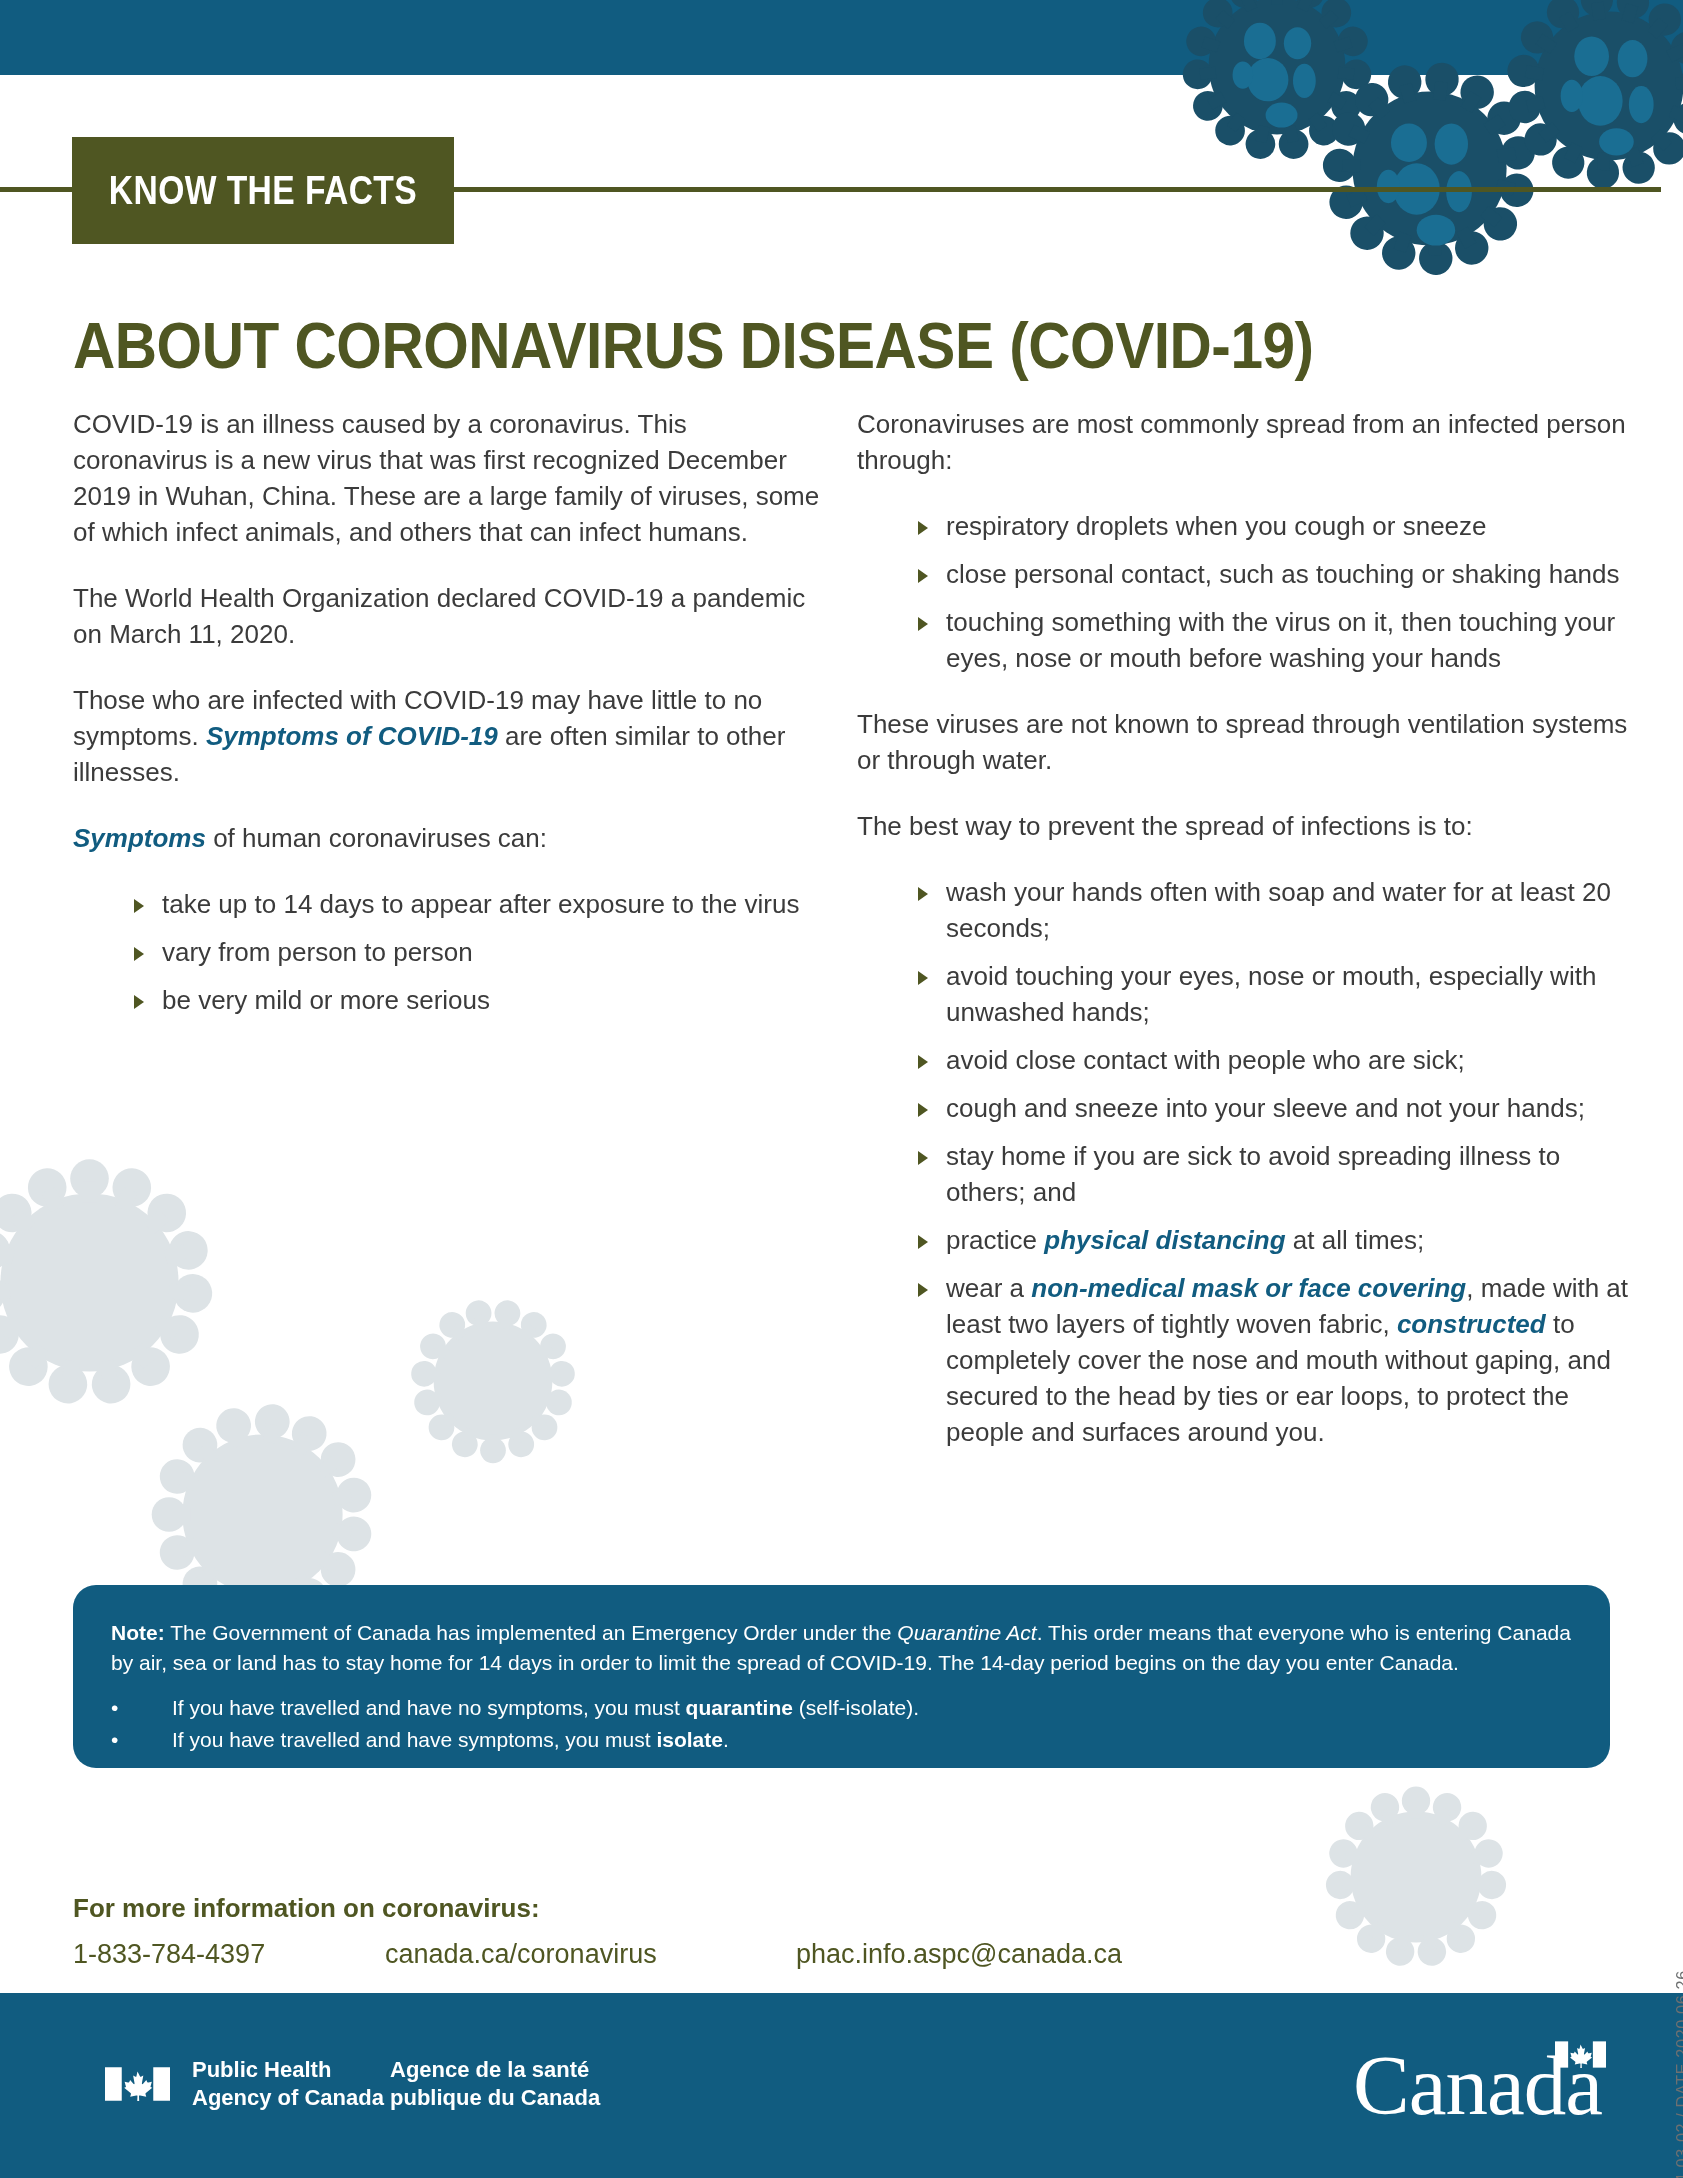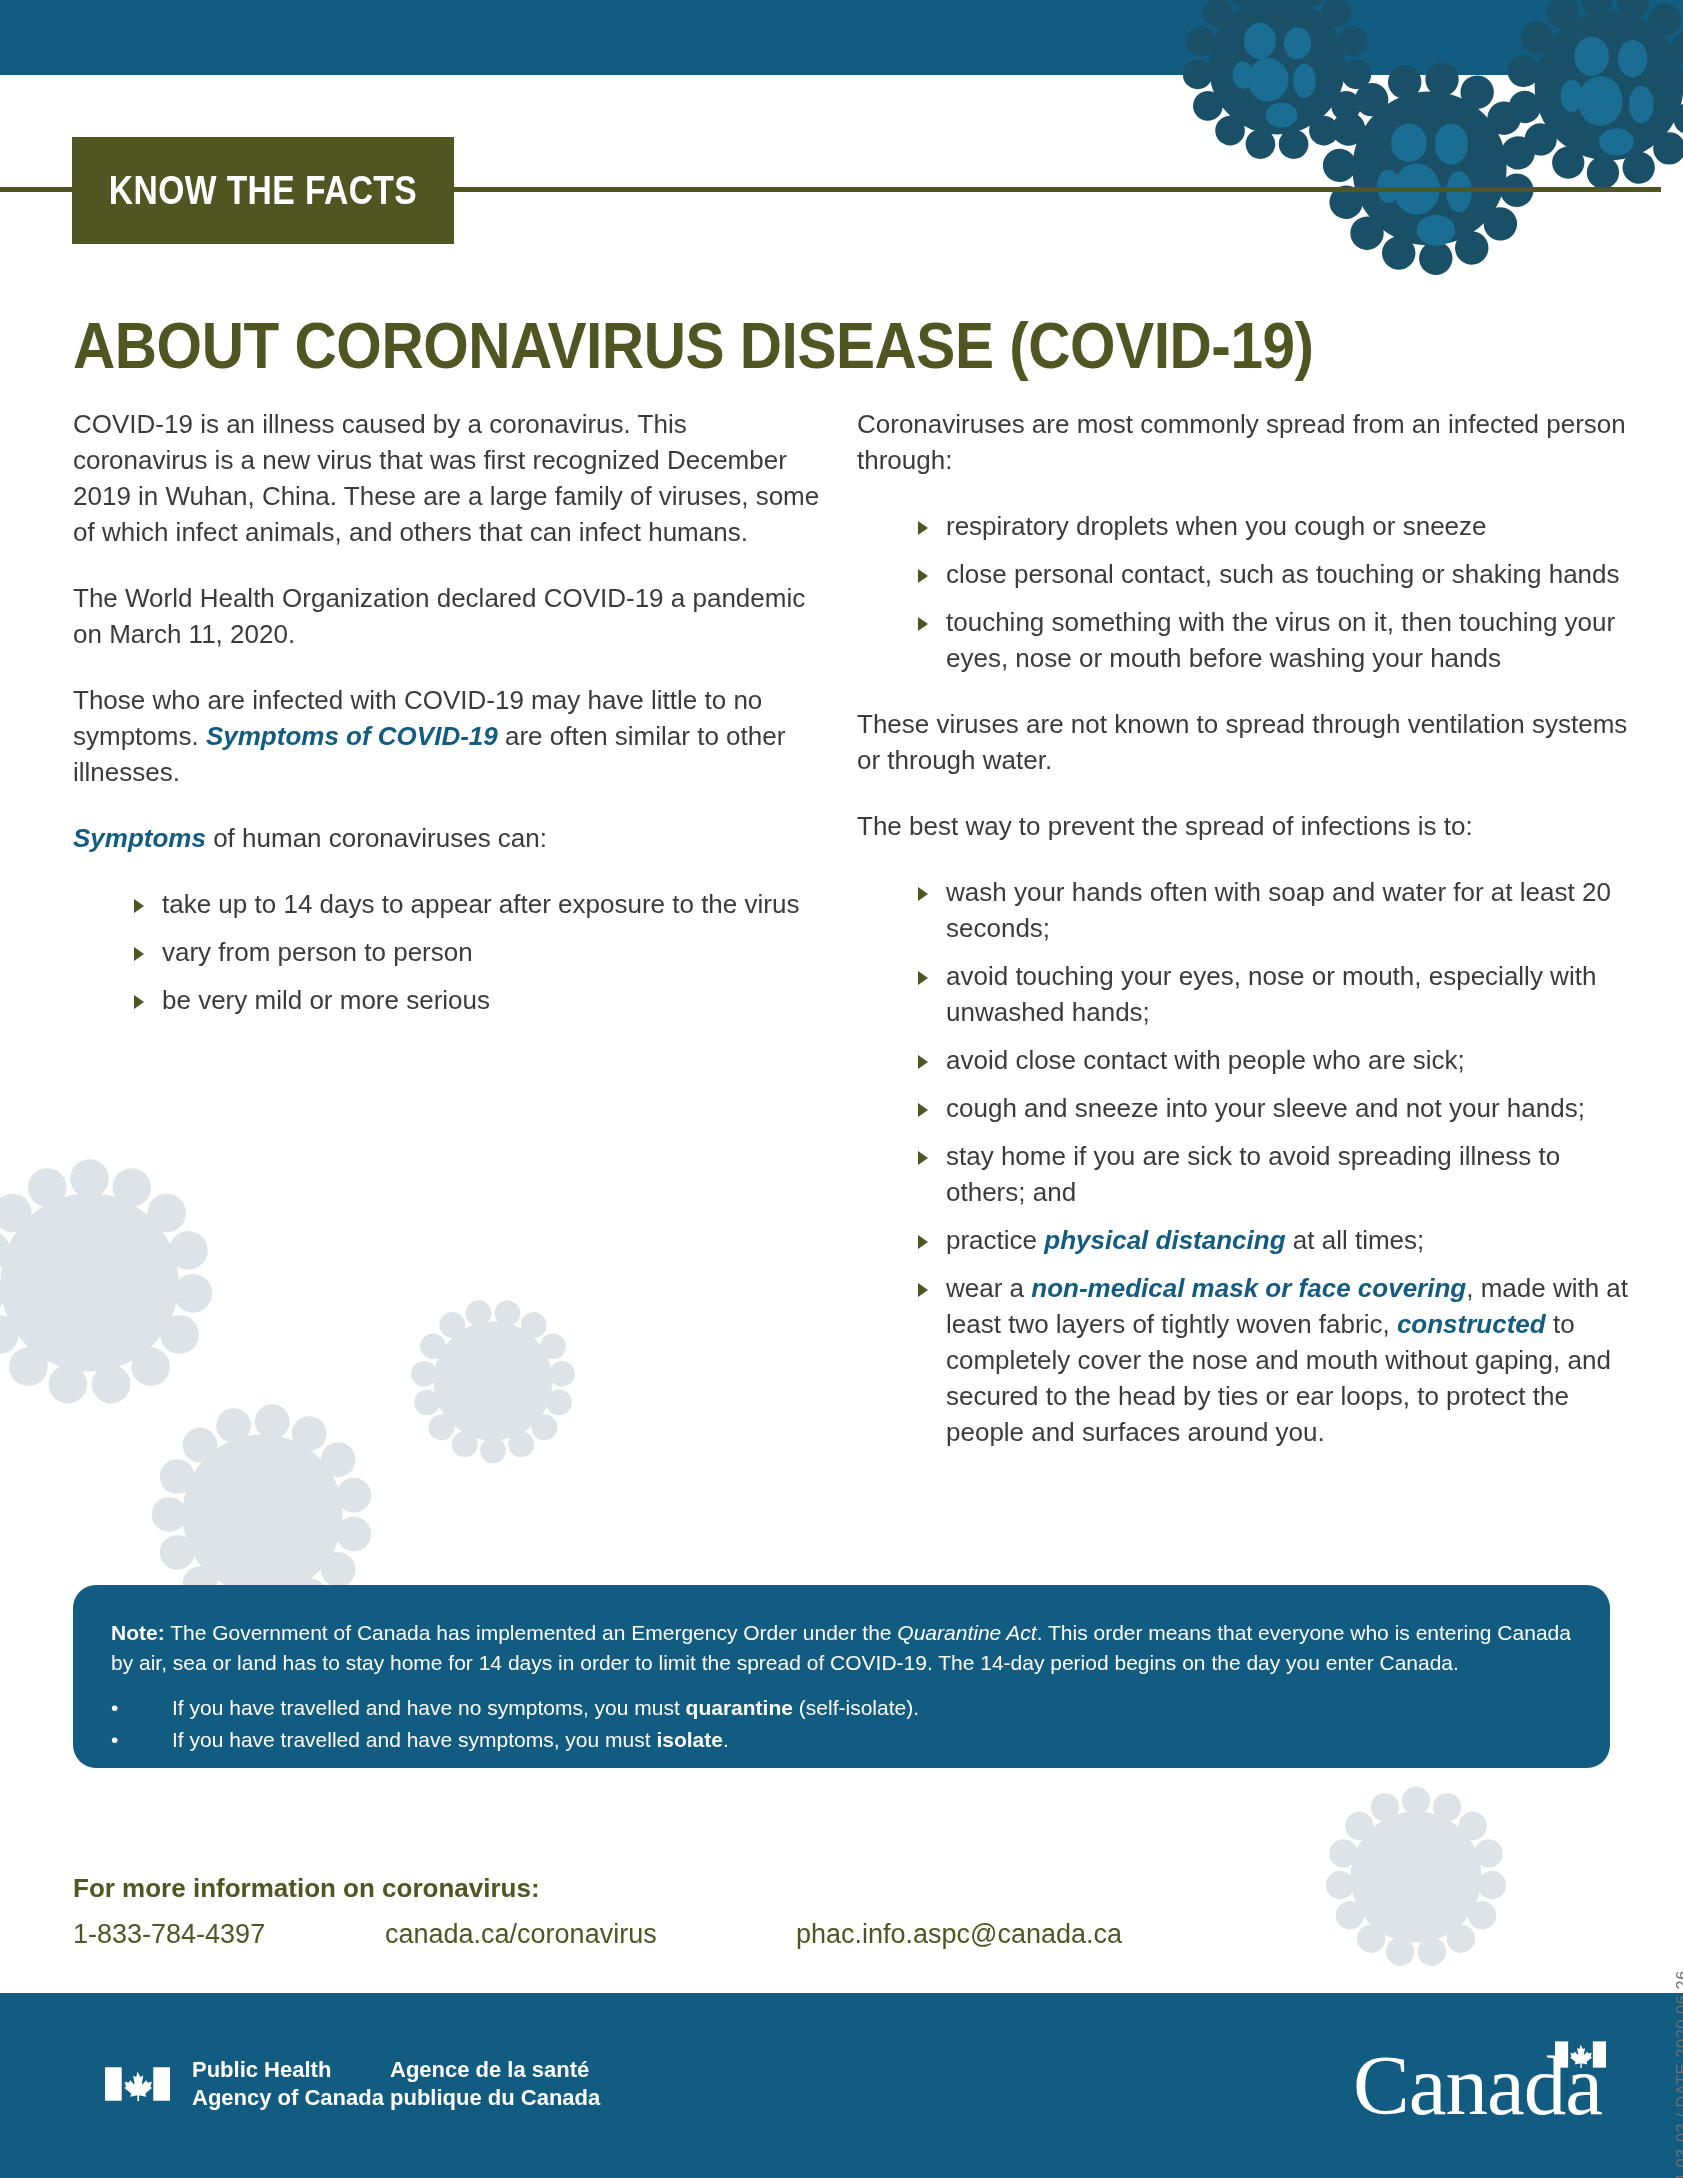--- a/index.html
+++ b/index.html
@@ -93,21 +93,21 @@
     position:absolute;right:10px;top:1725px;z-index:6;
     color:#6E7071;font-size:16.3px;letter-spacing:0.6px;white-space:nowrap;
     transform-origin:right top;transform:rotate(-90deg) translateX(-100%);
     font-family:"Liberation Sans",sans-serif;
   }
 
   
   .contact{position:absolute;left:73px;top:1871px;z-index:5;width:1188px;}
   .contact-head{
     color:#4F5622;font-weight:bold;font-size:26px;line-height:34px;
-    font-family:"Liberation Sans",sans-serif;margin-bottom:12px;
+    font-family:"Liberation Sans",sans-serif;margin-bottom:12px;margin-top:20px;
   }
   .contact-row{display:flex;color:#4F5622;font-size:27px;line-height:34px;}
   .contact-row span{display:block;}
   .c-phone{width:312px;}
   .c-web{width:411px;}
 
   
   .footer{position:absolute;left:0;top:1993px;width:1683px;height:185px;background:#115C80;z-index:5;}
   .phac-logo{position:absolute;left:105px;top:63px;display:flex;align-items:center;}
   .flag{display:block;margin-right:22px;}

